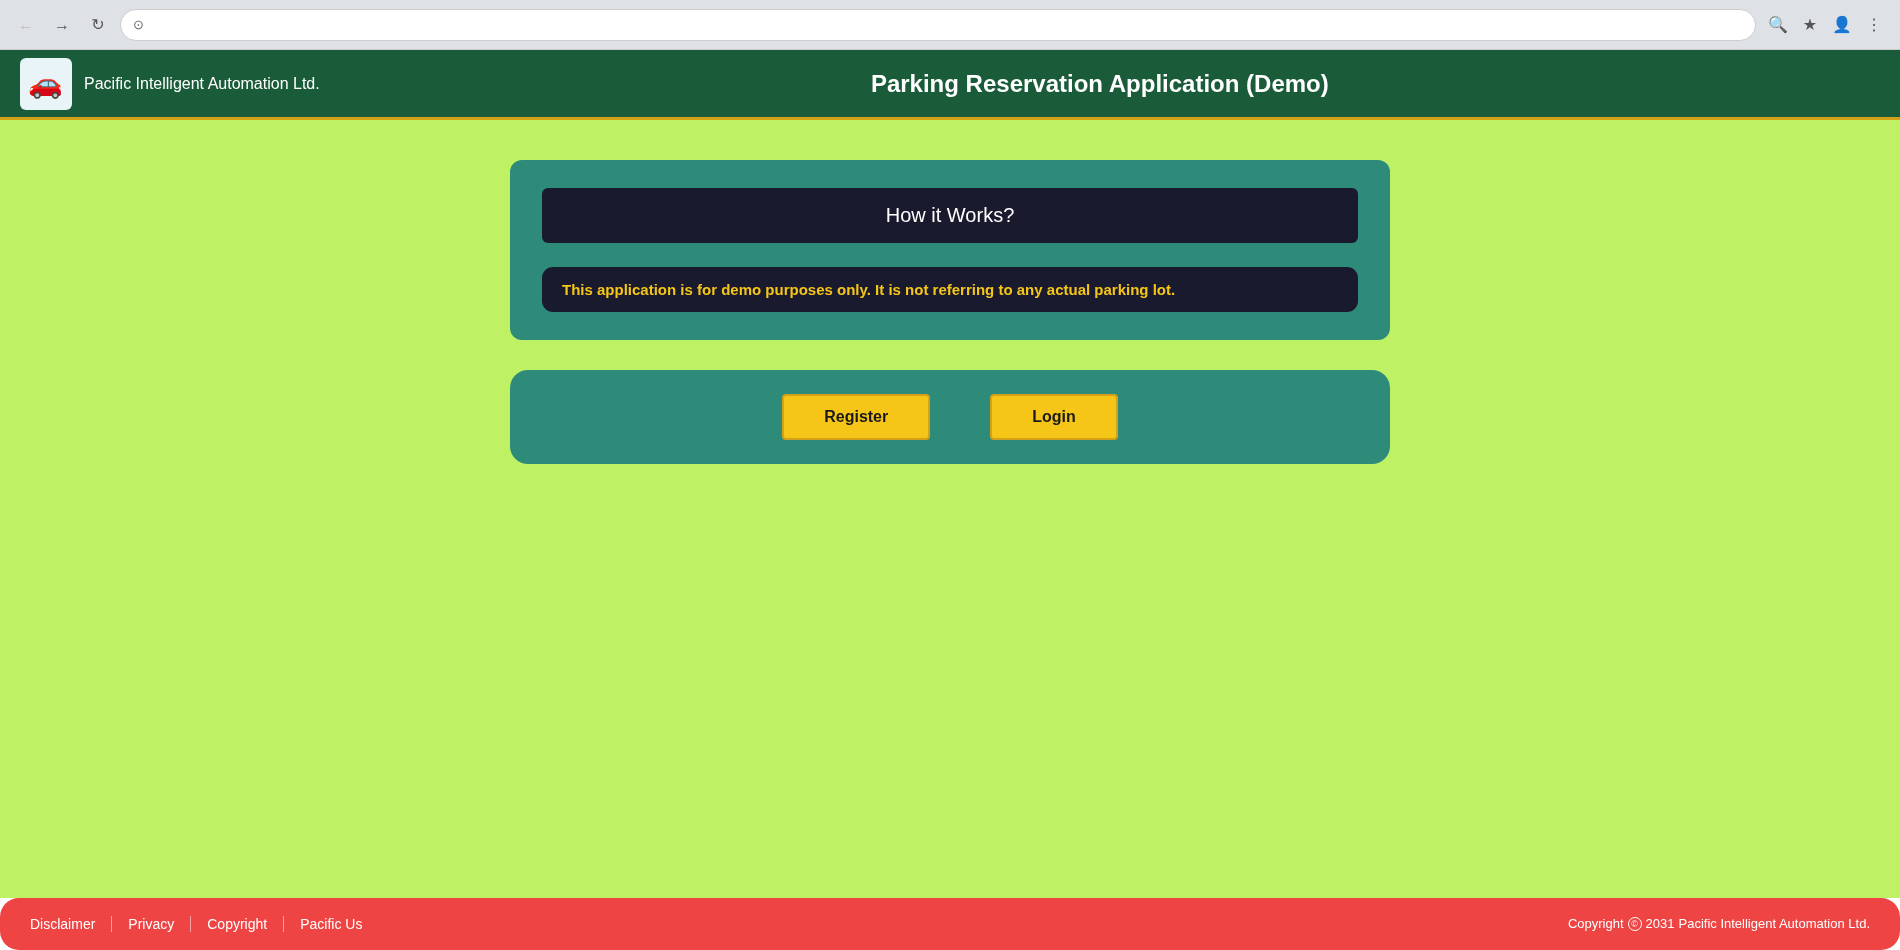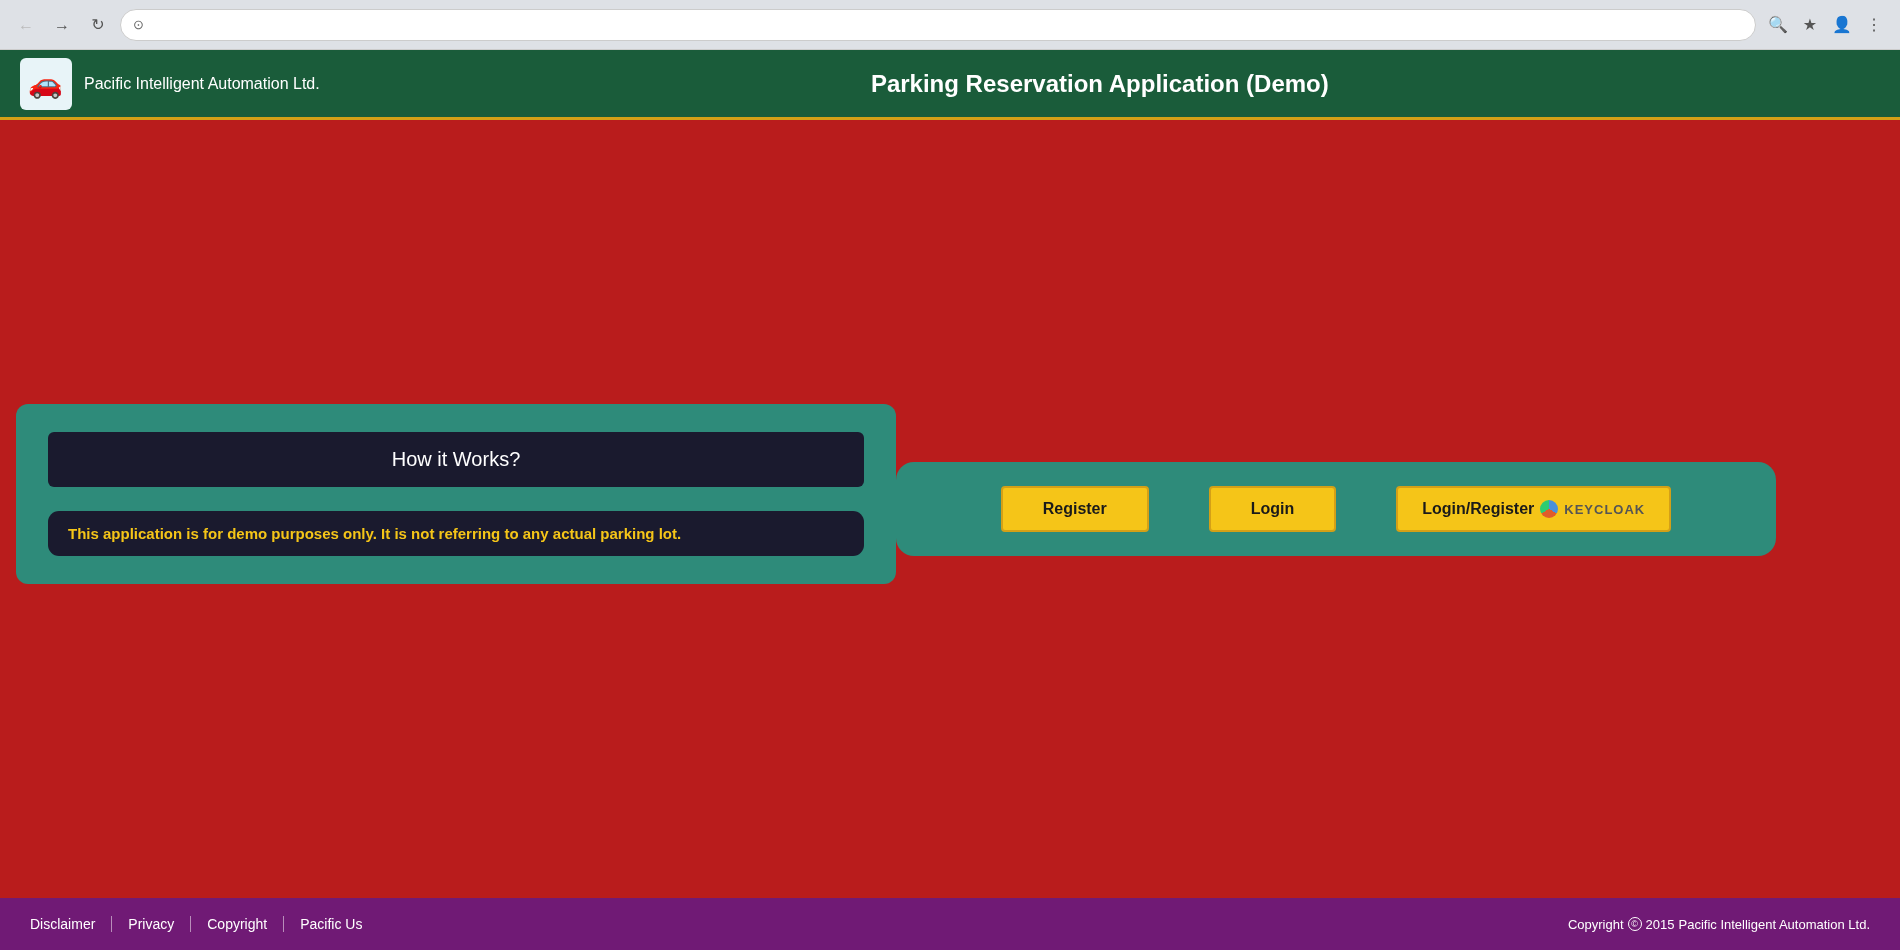--- a/index.html
+++ b/index.html
@@ -53,22 +53,22 @@
       width: 52px; height: 52px; border-radius: 6px;
       background: #e8f4f8;
       display: flex; align-items: center; justify-content: center;
       font-size: 28px; overflow: hidden;
     }
     .header-company-name { font-size: 16px; font-weight: normal; color: white; }
     .header-app-title { flex: 1; text-align: center; font-weight: bold; font-size: 24px; color: white; }
 
     
     .main-content {
-      flex: 1; padding: 40px 16px; display: flex; flex-direction: row; align-items: center;
-      background: #b91c1c;
+      flex: 1; padding: 40px 16px; display: flex; flex-direction: column; align-items: center;
+      background: #bef264;
     }
 
     
     .info-card {
       background: #2e8b7a;
       border-radius: 12px;
       padding: 28px 32px;
       max-width: 880px;
       width: 100%;
       margin-bottom: 30px;
@@ -129,26 +129,27 @@
     }
     .keycloak-icon .kc-circle {
       width: 18px; height: 18px; border-radius: 50%;
       background: conic-gradient(#4a90d9 0deg 120deg, #e05c2a 120deg 240deg, #2ecc71 240deg 360deg);
       display: inline-block;
     }
     .keycloak-text { font-size: 13px; color: #555; font-weight: bold; letter-spacing: 1px; }
 
     
     .app-footer {
-      background: #701a75;
+      background: #ef4444;
       color: white;
       padding: 18px 30px;
       display: flex;
-      align-items: center;
+      align-items: flex-start;
       justify-content: space-between;
+      border-radius: 19px;
     }
     .footer-links { display: flex; gap: 0; }
     .footer-link {
       color: white; text-decoration: none; font-size: 14px;
       padding: 0 16px;
       border-right: 1px solid rgba(255,255,255,0.5);
       cursor: pointer;
     }
     .footer-link:first-child { padding-left: 0; }
     .footer-link:last-child { border-right: none; }
@@ -191,39 +192,32 @@
   <div class="main-content">
 
     <div class="info-card">
       <div class="info-card-title-bar">How it Works?</div>
       <div class="info-card-notice">This application is for demo purposes only. It is not referring to any actual parking lot.</div>
     </div>
 
     <div class="action-card">
       <button class="action-btn">Register</button>
       <button class="action-btn">Login</button>
-      <button class="action-btn keycloak-btn">
-        <span>Login/Register</span>
-        <span class="keycloak-icon">
-          <span class="kc-circle"></span>
-        </span>
-        <span class="keycloak-text">KEYCLOAK</span>
-      </button>
     </div>
 
   </div>
 
   <div class="app-footer">
     <div class="footer-links">
       <a class="footer-link">Disclaimer</a>
       <a class="footer-link">Privacy</a>
       <a class="footer-link">Copyright</a>
       <a class="footer-link">Pacific Us</a>
     </div>
     <div class="footer-copyright">
       <span>Copyright</span>
       <span class="copyright-c">©</span>
-      <span>2015</span>
+      <span>2031</span>
       <span>Pacific Intelligent Automation Ltd.</span>
     </div>
   </div>
 
 </div>
 
 </body></html>

